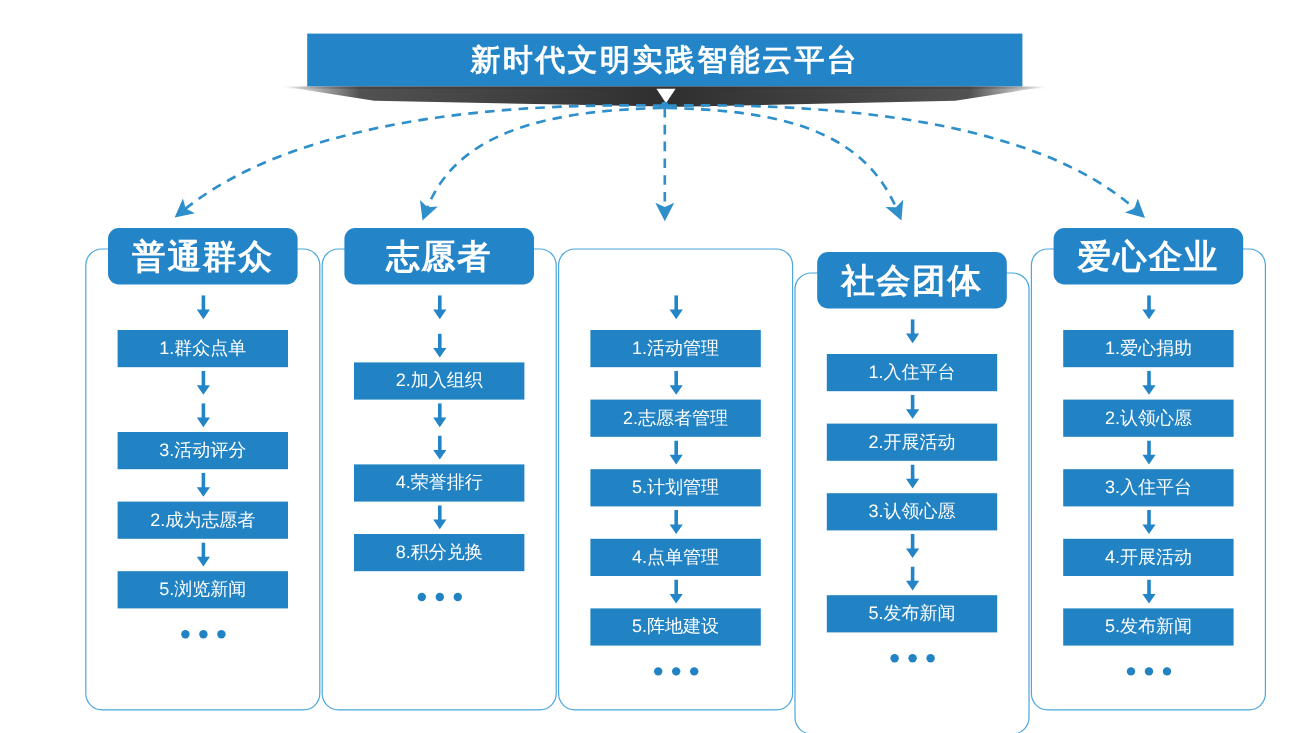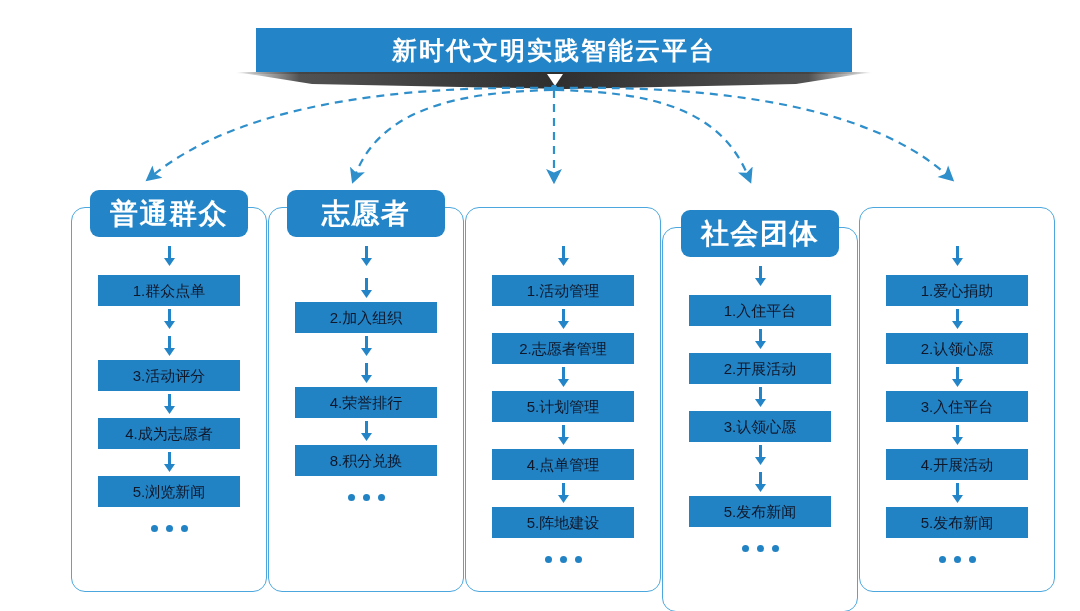--- a/index.html
+++ b/index.html
@@ -127,21 +127,21 @@
   .step {
     width: 142px;
     height: 31px;
     background: #2283C4;
     display: flex;
     align-items: center;
     justify-content: center;
     box-sizing: border-box;
   }
   .step-text {
-    color: #0f172a;
+    color: #ffffff;
     font-size: 15px;
     line-height: 1;
     white-space: nowrap;
   }
   .step-gap {
     height: 27px;
     display: flex;
     align-items: center;
     justify-content: center;
   }
@@ -244,21 +244,21 @@
           </div>
           <div class="step">
             <span class="step-text">3.活动评分</span>
           </div>
           <div class="step-gap">
             <svg class="arrow-svg" width="13" height="21" viewBox="0 0 13 21">
               <path d="M5,0 L8,0 L8,12 L12,12 L6.5,20 L1,12 L5,12 Z" fill="#2385C7"></path>
             </svg>
           </div>
           <div class="step">
-            <span class="step-text">4.成为志愿者</span>
+            <span class="step-text">2.成为志愿者</span>
           </div>
           <div class="step-gap">
             <svg class="arrow-svg" width="13" height="21" viewBox="0 0 13 21">
               <path d="M5,0 L8,0 L8,12 L12,12 L6.5,20 L1,12 L5,12 Z" fill="#2385C7"></path>
             </svg>
           </div>
           <div class="step">
             <span class="step-text">5.浏览新闻</span>
           </div>
           <div class="dots" title="...">
@@ -410,20 +410,23 @@
           </div>
           <div class="dots" title="...">
             <span class="dot"></span>
             <span class="dot"></span>
             <span class="dot"></span>
           </div>
         </div>
       </div>
       <div class="column" style="left: 859px;">
         <div class="col-frame"></div>
+        <div class="col-header">
+          <span class="col-header-text">爱心企业</span>
+        </div>
         <div class="head-arrow">
           <svg class="arrow-svg" width="13" height="21" viewBox="0 0 13 21">
             <path d="M5,0 L8,0 L8,12 L12,12 L6.5,20 L1,12 L5,12 Z" fill="#2385C7"></path>
           </svg>
         </div>
         <div class="steps">
           <div class="step">
             <span class="step-text">1.爱心捐助</span>
           </div>
           <div class="step-gap">

